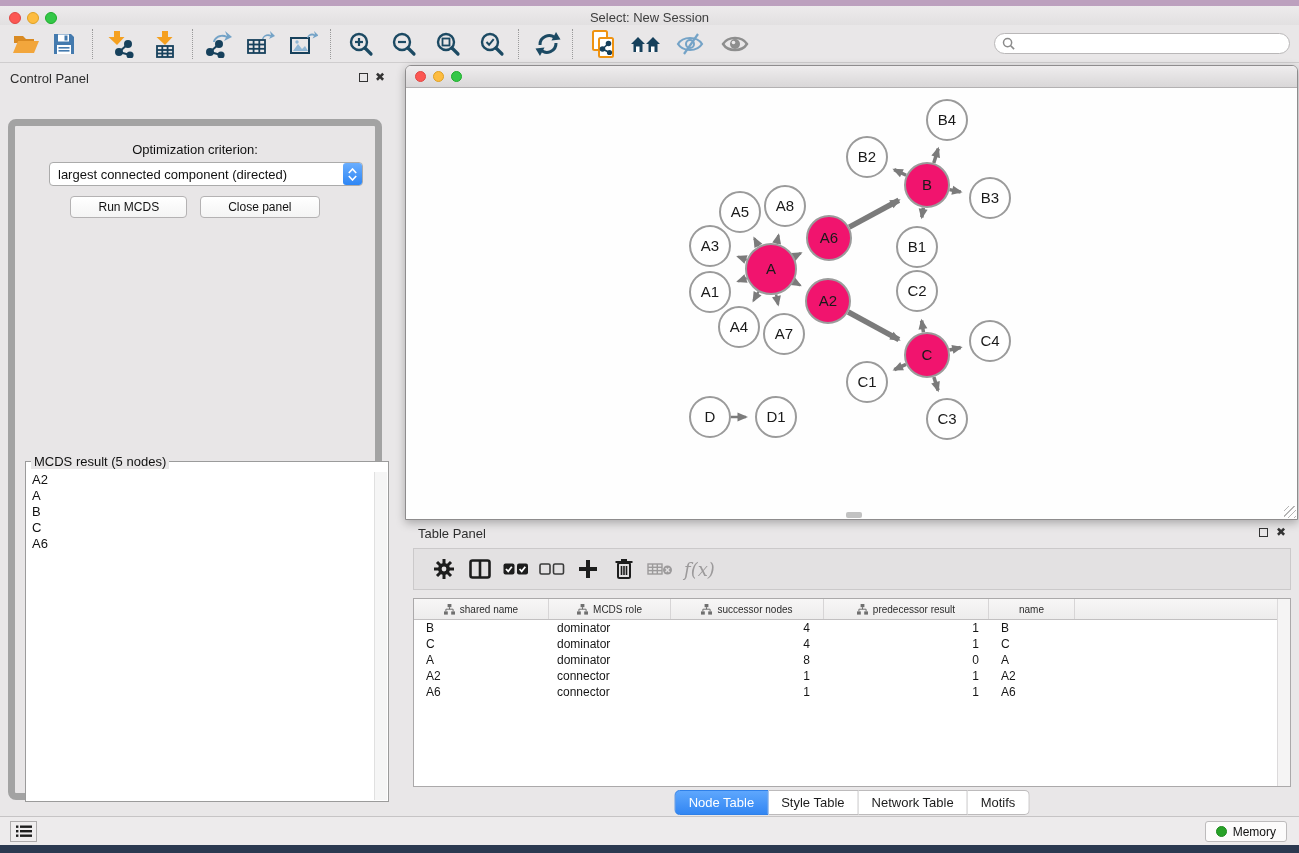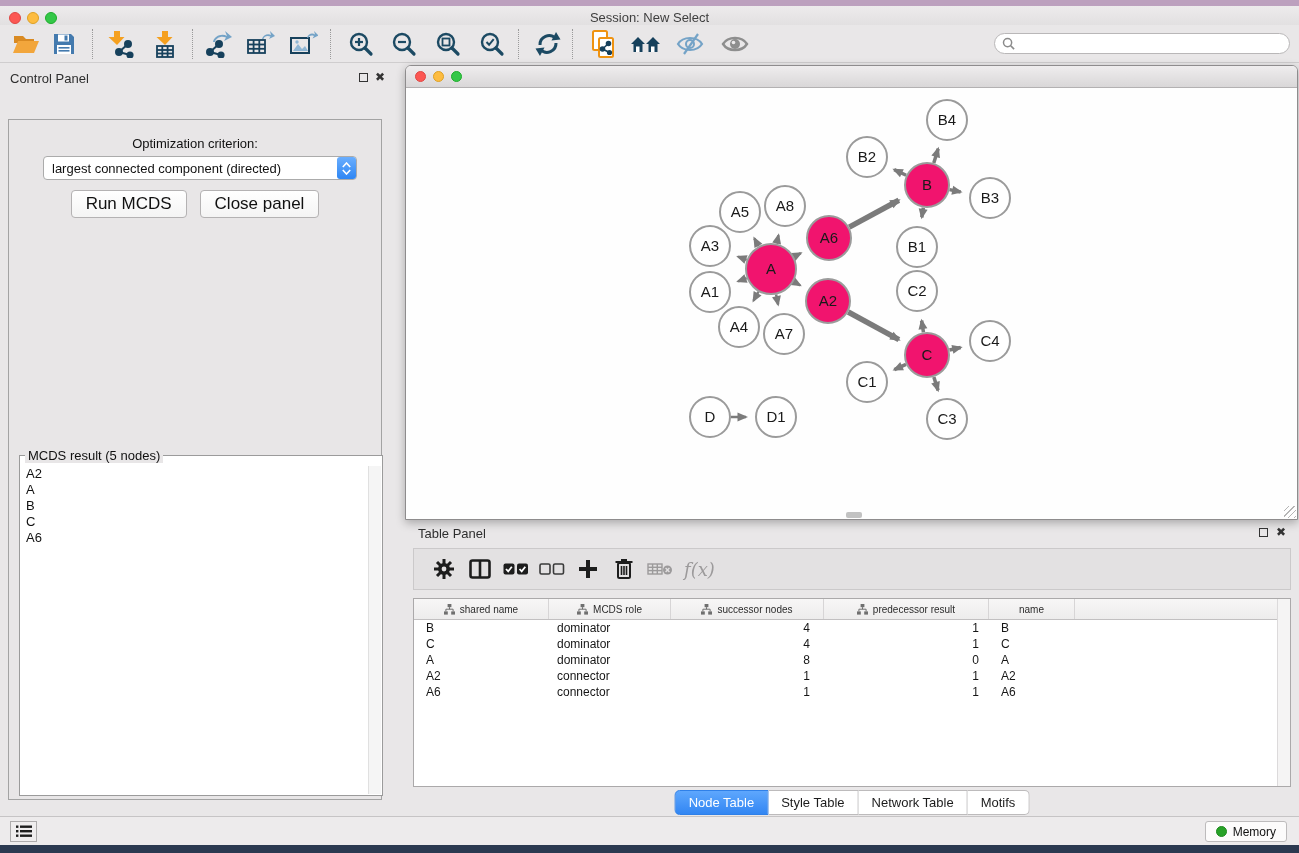--- a/index.html
+++ b/index.html
@@ -31,31 +31,31 @@
 
   
   #control-panel { position:absolute; left:0; top:65px; width:392px; height:748px; }
   #cp-tabs { position:absolute; top:31px; left:50%; transform:translateX(-50%); display:flex; }
   .seg { font-size:13px; color:#1c1c1c; background:#fff; border:1px solid #BDBBBC; border-left:none;
     padding:4px 13px; white-space:nowrap; cursor:default; }
   .seg:first-child { border-left:1px solid #BDBBBC; border-radius:5px 0 0 5px; }
   .seg:last-child { border-radius:0 5px 5px 0; }
   .seg.active { background:linear-gradient(#5EA7FD,#3286F3); border-color:#2F80E8; color:#fff; }
   #cp-content { position:absolute; left:8px; right:10px; top:54px; bottom:13px;
-    background:#E8E6E7; border:1px solid #a3a3a3; border-radius:0; }
+    background:#E8E6E7; border:7px solid #a3a3a3; border-radius:8px; }
   #opt-label { position:absolute; top:16px; width:100%; text-align:center; font-size:13px; color:#111; }
   .combo { position:absolute; left:34px; top:36px; width:314px; height:24px; background:#fff;
     border:1px solid #ABABAB; border-radius:4px; display:flex; align-items:center; }
   .combo .val { flex:1; font-size:13px; color:#111; padding-left:8px; white-space:nowrap; overflow:hidden; }
   .combo .stepper { width:19px; height:22px; margin-right:0px; border-radius:3px;
     background:linear-gradient(#6AAEFE,#2E86F4); display:flex; flex-direction:column; align-items:center; justify-content:center; }
   .combo .stepper svg { display:block; }
   .btn-row { position:absolute; top:70px; width:100%; display:flex; justify-content:center; gap:13px; }
-  .mac-btn { font-size:17px; color:#111; background:linear-gradient(#FFFFFF,#F4F4F4); border:1px solid #B4B2B3;
-    border-radius:4px; padding:3px 14px; cursor:default; }
+  .mac-btn { font-size:12px; color:#111; background:linear-gradient(#FFFFFF,#F4F4F4); border:1px solid #B4B2B3;
+    border-radius:4px; padding:3px 27px; cursor:default; }
   #mcds-fieldset { position:absolute; left:10px; width:364px; top:335px; height:341px;
     border:1px solid #9B9B9B; background:#fff; }
   #mcds-legend { position:absolute; left:5px; top:-8px; background:#E8E6E7; padding:0 3px; font-size:13px; color:#111; }
   #mcds-list { position:absolute; left:1px; right:14px; top:10px; bottom:1px; overflow:hidden; background:#fff; }
   .mcds-item { font-size:13px; color:#111; line-height:16px; padding-left:5px; }
   #mcds-scroll { position:absolute; right:1px; top:10px; bottom:1px; width:13px; background:#F5F5F5; border-left:1px solid #E0E0E0; }
 
   
   #network-window { position:absolute; left:405px; top:65px; width:893px; height:455px;
     border:1px solid #8E8C8D; border-radius:6px 6px 0 0; box-shadow:0 3px 10px rgba(0,0,0,.28); background:#fff; }
@@ -94,21 +94,21 @@
   .bottom-strip { position:absolute; left:0; top:845px; width:1299px; height:8px; background:#2B3950; }
 </style>
 </head>
 <body>
 
 <div class="top-strip"></div>
 <div class="main-titlebar">
   <span class="tl red" style="left:9px"></span>
   <span class="tl yellow" style="left:27px"></span>
   <span class="tl green" style="left:45px"></span>
-  <div class="main-title">Session: New Select</div>
+  <div class="main-title">Select: New Session</div>
 </div>
 
 <div class="toolbar">
 
   <div class="tbtn" style="left:8px">
     <svg width="28" height="24" viewBox="0 0 28 24">
       <path d="M2 4 h9 l3 3 h8 v4 H2 Z" fill="#D98A22"></path>
       <path d="M1 21 L6 9 h21 l-5 12 Z" fill="#F2A63C"></path>
     </svg>
   </div>

